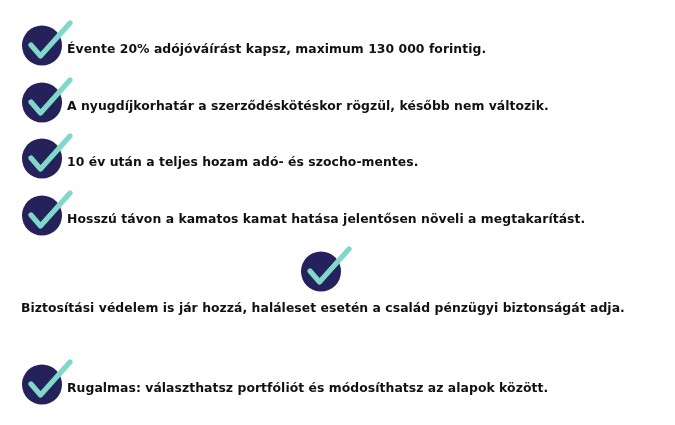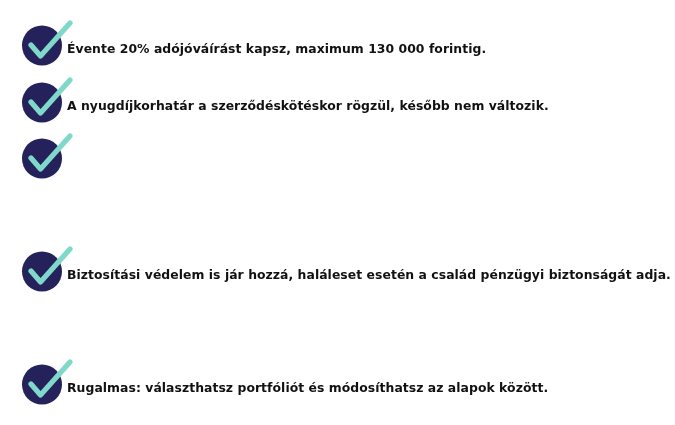--- a/index.html
+++ b/index.html
@@ -77,24 +77,34 @@
     <span class="benefit-text">A nyugdíjkorhatár a szerződéskötéskor rögzül, később nem változik.</span>
   </li>
 
   <li class="benefit-item" style="top:133px;">
     <span class="check-icon">
       <svg width="46" height="48" viewBox="0 0 46 48">
         <circle cx="22" cy="25.5" r="20" fill="#24215b"></circle>
         <path d="M11 25 L20.5 36 L50 3" fill="none" stroke="#7fd8c9" stroke-width="5.2" stroke-linecap="round" stroke-linejoin="round"></path>
       </svg>
     </span>
+    <span class="benefit-text">10 év után a teljes hozam adó- és szocho-mentes.</span>
   </li>
 
+  <li class="benefit-item" style="top:190px;">
+    <span class="check-icon">
+      <svg width="46" height="48" viewBox="0 0 46 48">
+        <circle cx="22" cy="25.5" r="20" fill="#24215b"></circle>
+        <path d="M11 25 L20.5 36 L50 3" fill="none" stroke="#7fd8c9" stroke-width="5.2" stroke-linecap="round" stroke-linejoin="round"></path>
+      </svg>
+    </span>
+    <span class="benefit-text">Hosszú távon a kamatos kamat hatása jelentősen növeli a megtakarítást.</span>
+  </li>
 
-  <li class="benefit-item" style="top:246px;">
+  <li class="benefit-item" style="top:246px;flex-direction:column;">
     <span class="check-icon">
       <svg width="46" height="48" viewBox="0 0 46 48">
         <circle cx="22" cy="25.5" r="20" fill="#24215b"></circle>
         <path d="M11 25 L20.5 36 L50 3" fill="none" stroke="#7fd8c9" stroke-width="5.2" stroke-linecap="round" stroke-linejoin="round"></path>
       </svg>
     </span>
     <span class="benefit-text">Biztosítási védelem is jár hozzá, haláleset esetén a család pénzügyi biztonságát adja.</span>
   </li>
 
 

